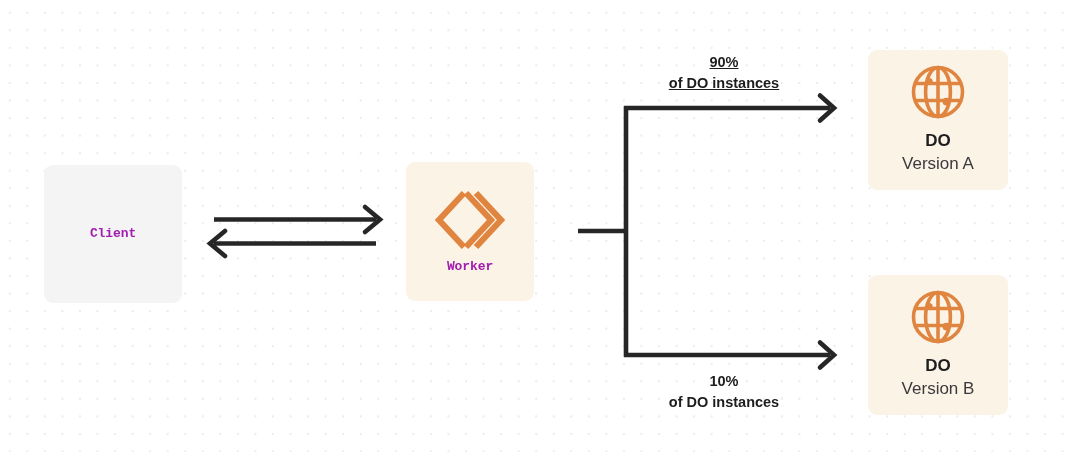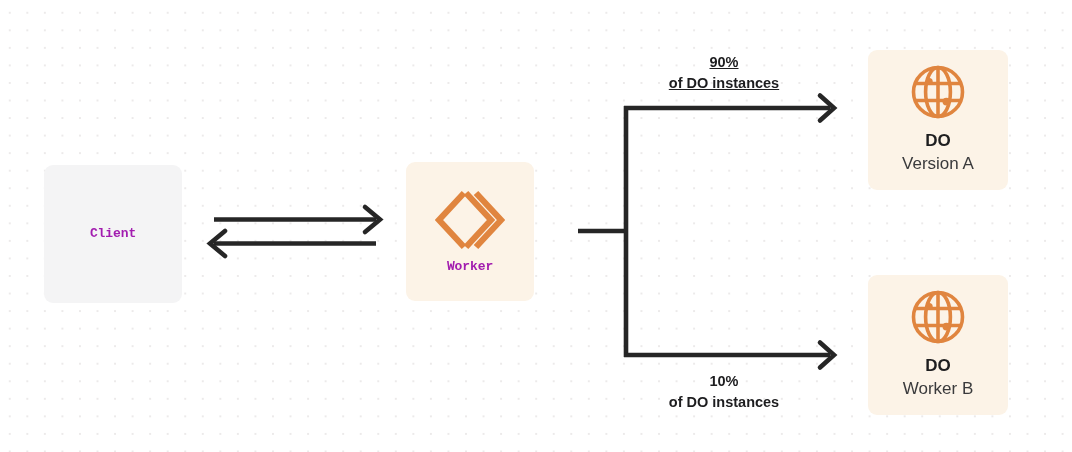--- a/index.html
+++ b/index.html
@@ -204,21 +204,21 @@
           <line x1="28" y1="3.5" x2="28" y2="52.5"></line>
           <line x1="5.2" y1="19.5" x2="50.8" y2="19.5"></line>
           <line x1="5.2" y1="36.5" x2="50.8" y2="36.5"></line>
           <ellipse cx="28" cy="28" rx="12.4" ry="24.5"></ellipse>
         </g>
         <circle cx="19.2" cy="17.4" r="3.5" fill="#e0853f"></circle>
         <circle cx="36.4" cy="37.6" r="3.9" fill="#e0853f"></circle>
       </svg>
     </span>
     <span class="node-title-sm">DO</span>
-    <span class="node-sub">Worker B</span>
+    <span class="node-sub">Version B</span>
   </div>
 
   <div class="edge-label" style="left: 636px; top: 52px; width: 176px; text-decoration: underline;">
     <span class="pct">90%</span>
     <span class="desc">of DO instances</span>
   </div>
 
   <div class="edge-label" style="left: 636px; top: 371px; width: 176px;">
     <span class="pct">10%</span>
     <span class="desc">of DO instances</span>

